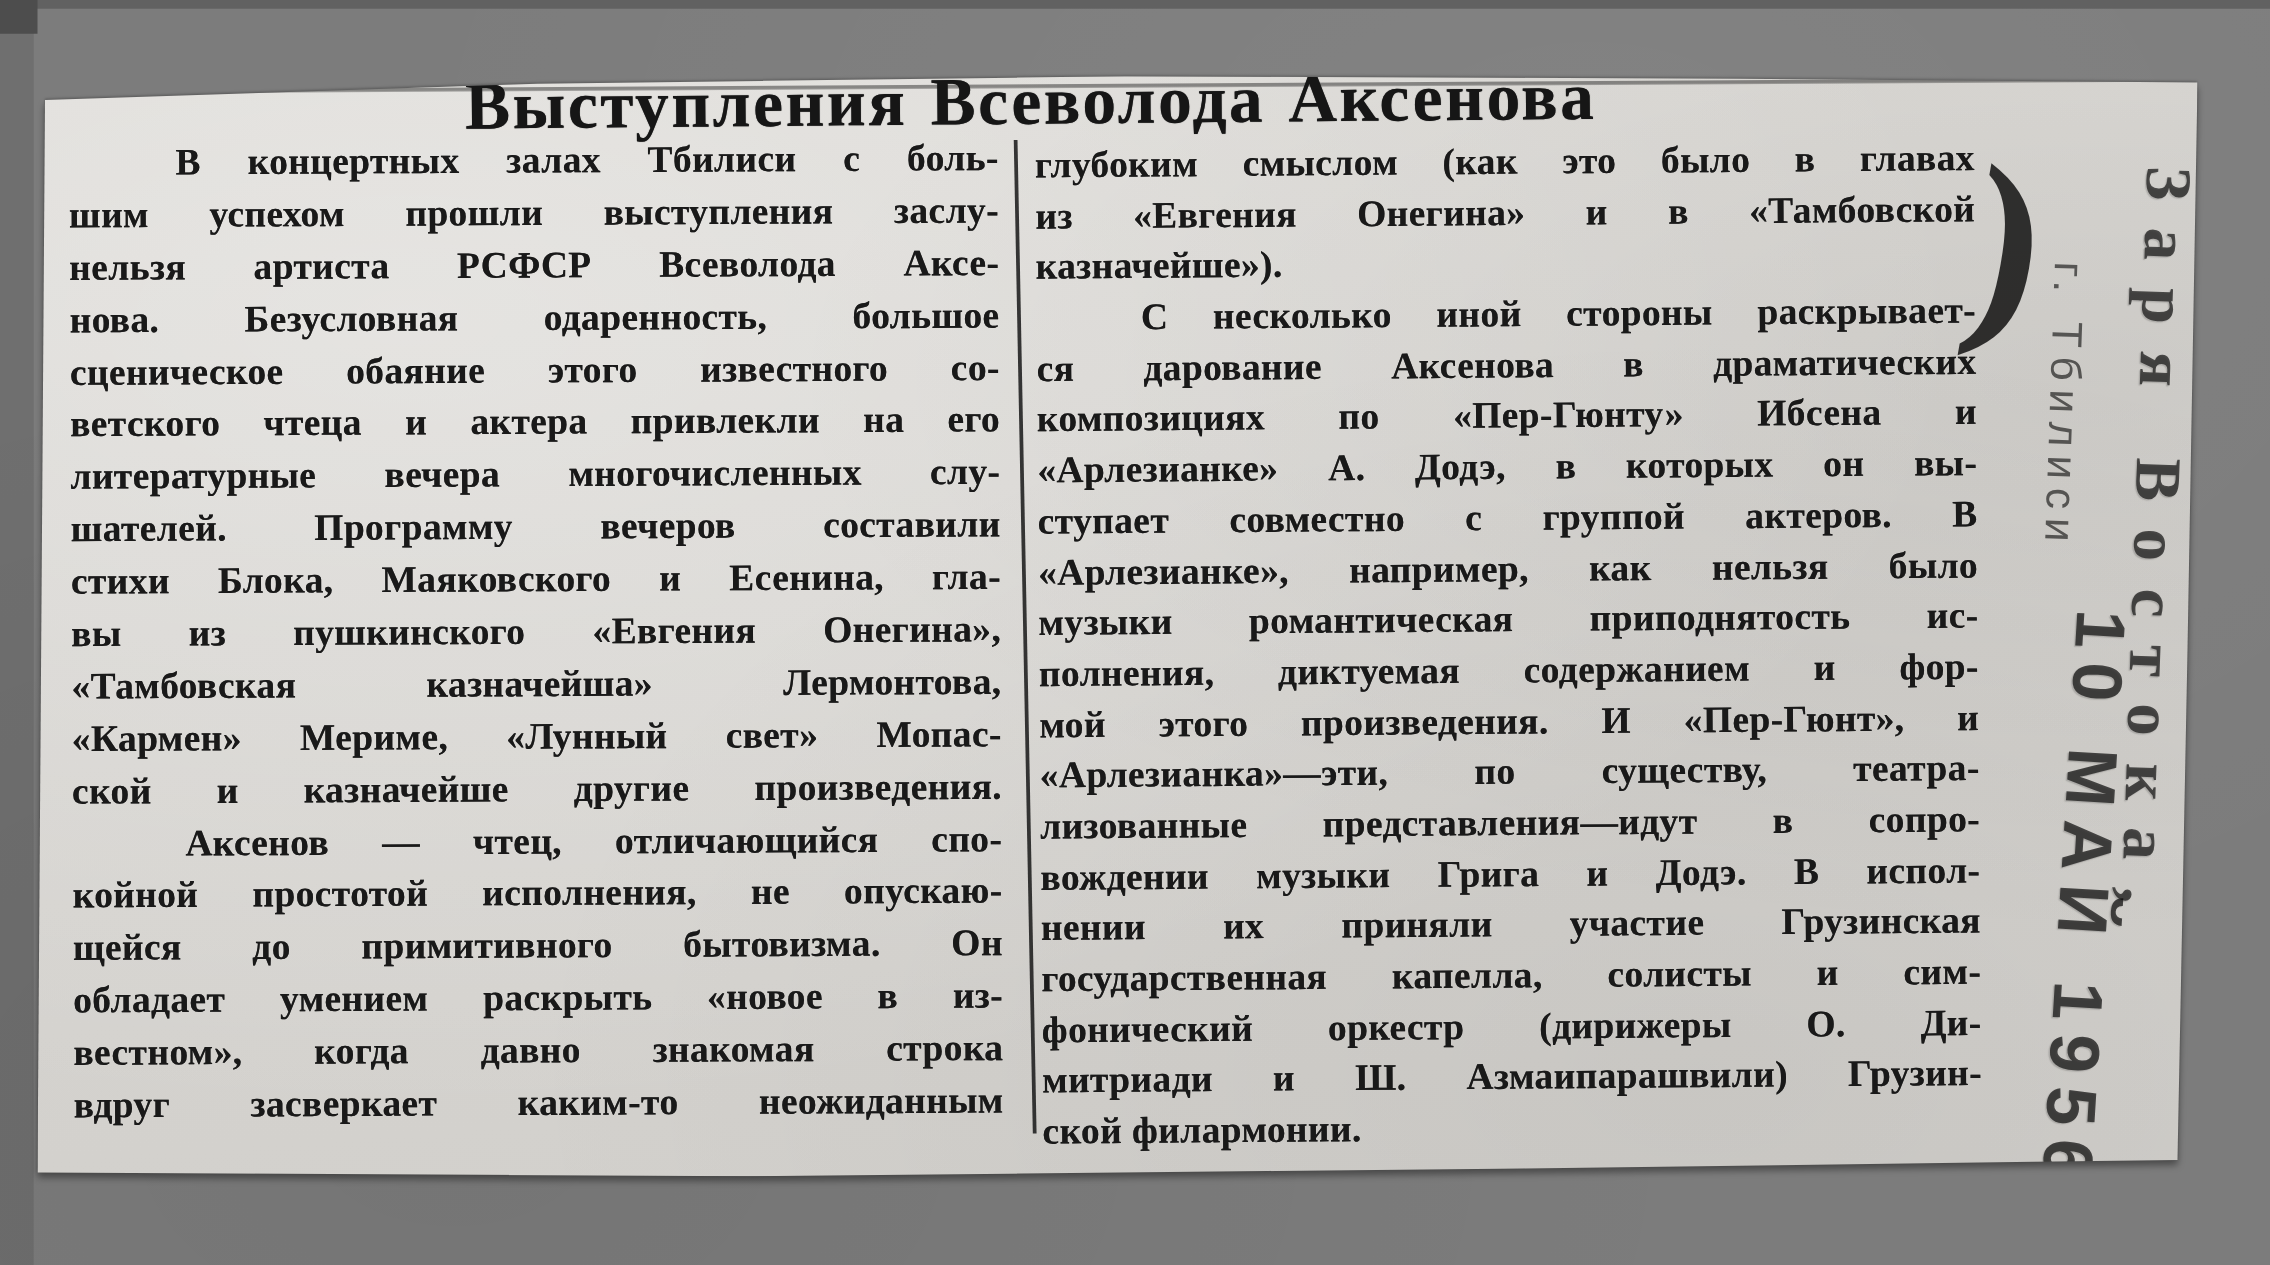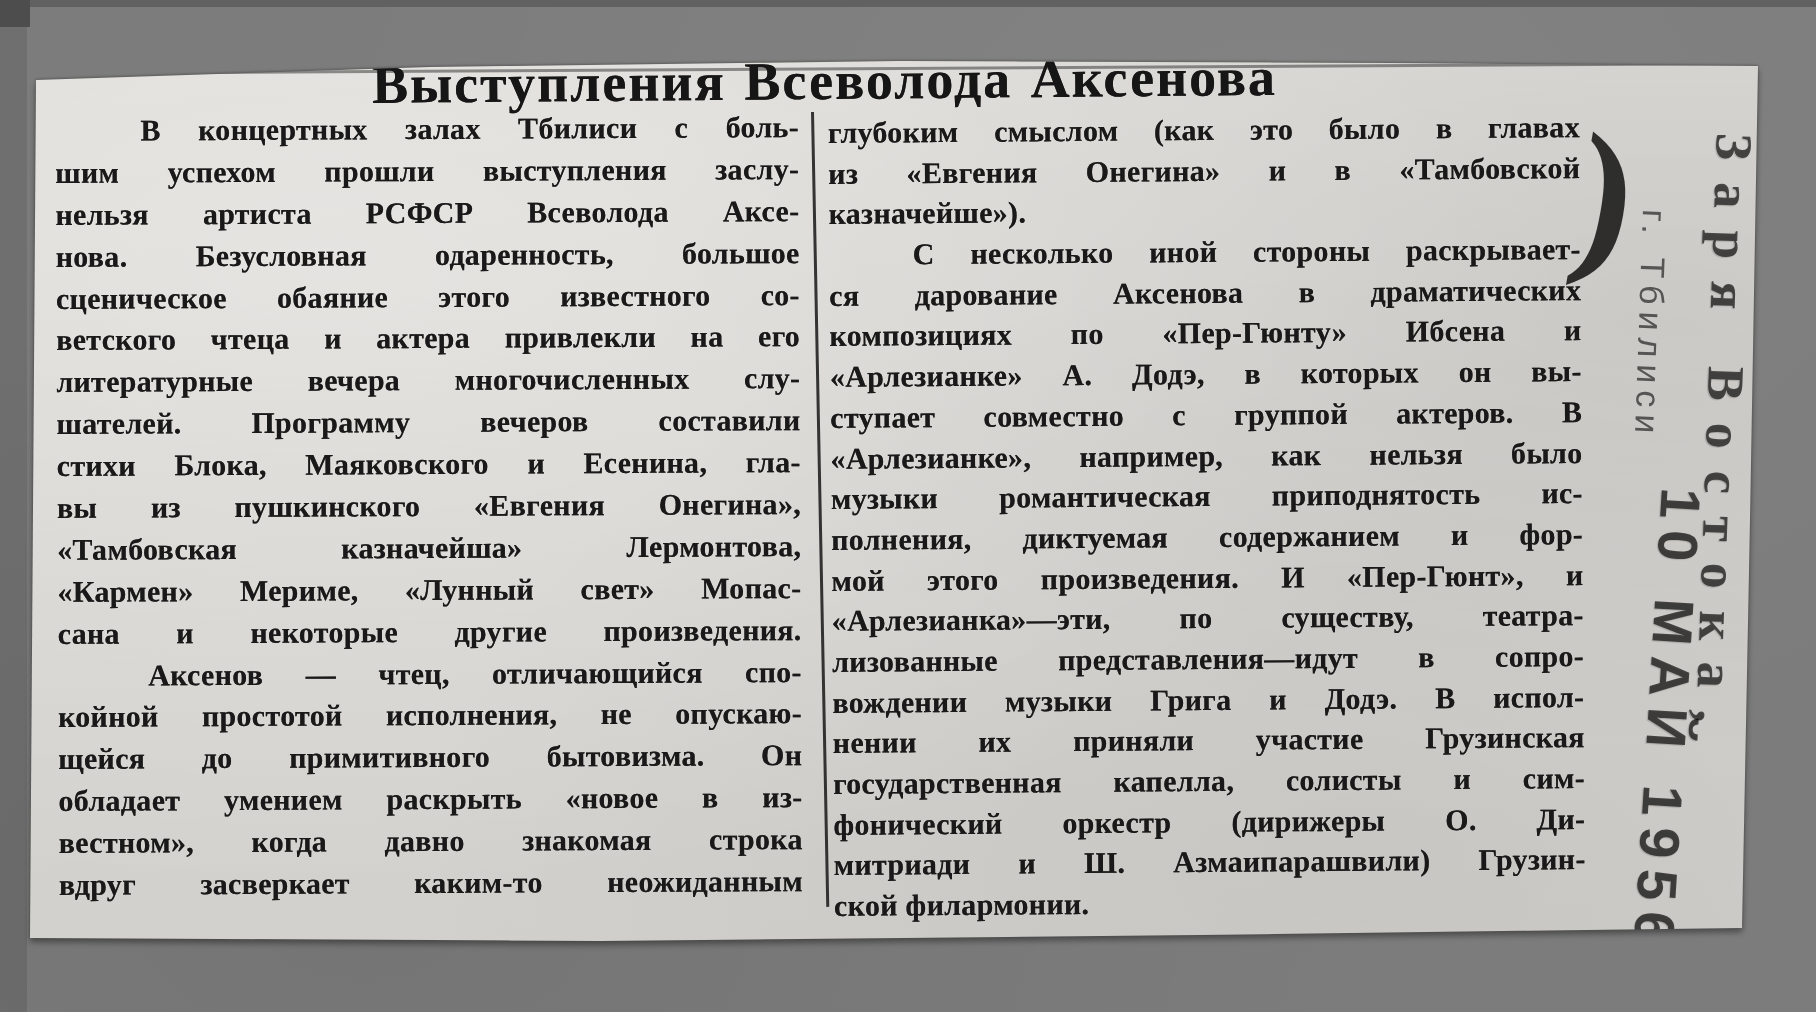--- a/index.html
+++ b/index.html
@@ -157,23 +157,23 @@
             <span>Лермонтова,</span>
           </div>
           <div class="line">
             <span>«Кармен»</span>
             <span>Мериме,</span>
             <span>«Лунный</span>
             <span>свет»</span>
             <span>Мопас-</span>
           </div>
           <div class="line">
-            <span>сана</span>
-            <span>и</span>
-            <span>некоторые</span>
+            <span>ской</span>
+            <span>и</span>
+            <span>казначейше</span>
             <span>другие</span>
             <span>произведения.</span>
           </div>
           <div class="line">
             <span class="indent"></span>
             <span>Аксенов</span>
             <span>—</span>
             <span>чтец,</span>
             <span>отличающийся</span>
             <span>спо-</span>

